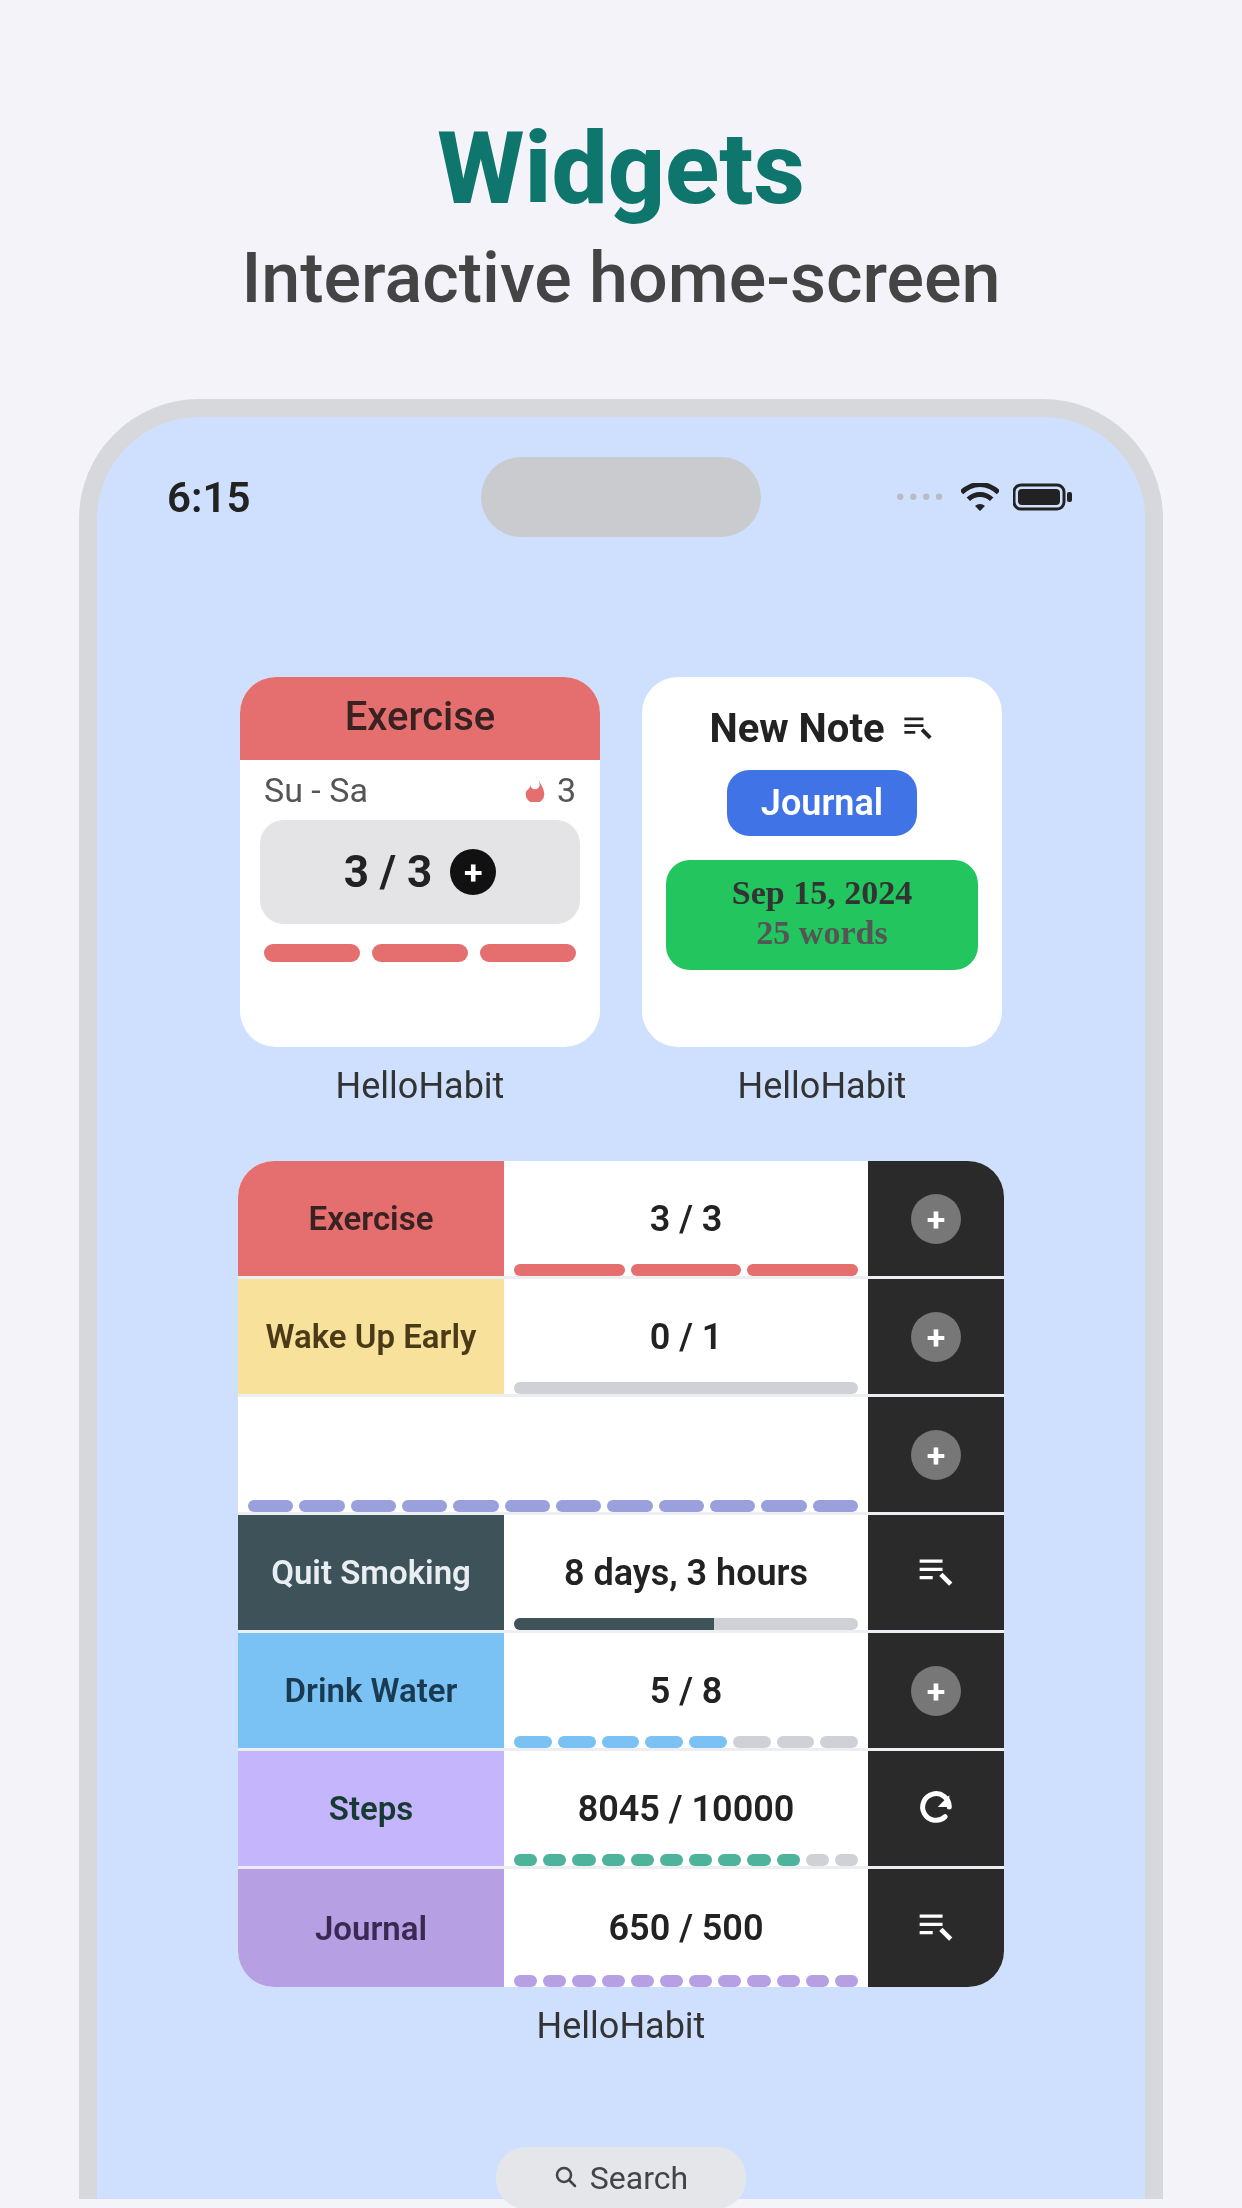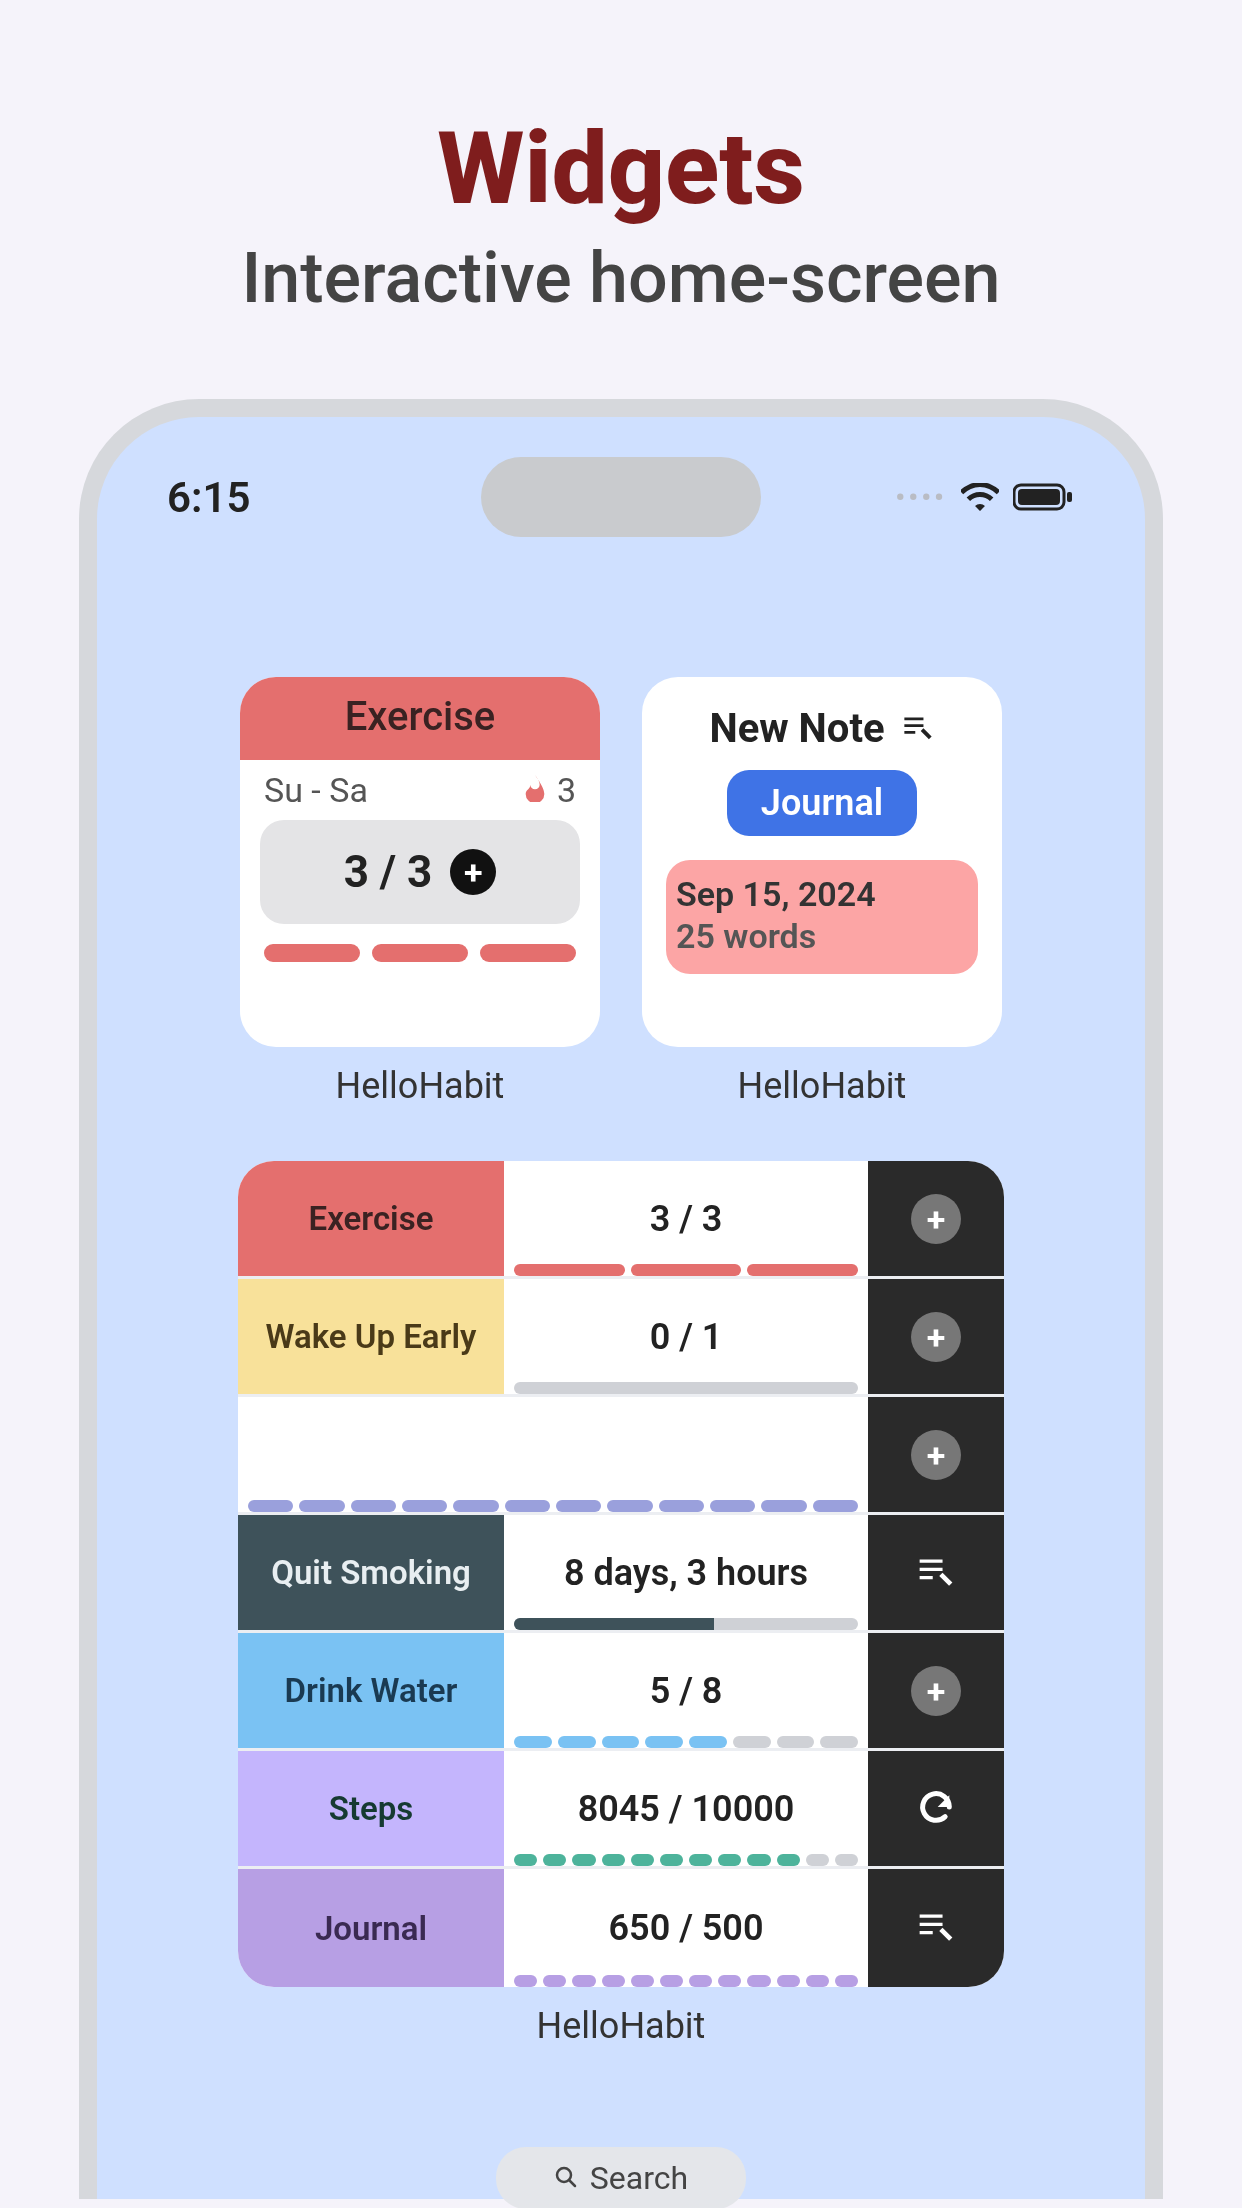--- a/index.html
+++ b/index.html
@@ -9,21 +9,21 @@
     background: #f5f3fa;
     font-family: -apple-system, BlinkMacSystemFont, "Segoe UI", Roboto, sans-serif;
     color: #222;
     overflow: hidden;
   }
   .page-title {
     text-align: center;
     font-size: 100px;
     font-weight: 800;
     margin-top: 110px;
-    color: #7f1d1d;
+    color: #0f766e;
   }
   .page-subtitle {
     text-align: center;
     font-size: 70px;
     font-weight: 500;
     color: #444;
     margin-top: 10px;
   }
 
   
@@ -126,22 +126,22 @@
   .note-title{
     display:flex;align-items:center;justify-content:center;gap:16px;
     font-size:40px;font-weight:700;padding-top:28px;
   }
   .journal-btn{
     background:#3f73e6;color:#fff;font-size:36px;font-weight:600;
     padding:12px 34px;border-radius:22px;margin:18px auto 0 auto;
     width:fit-content;
   }
   .note-box{
-    background:#fca5a5;border-radius:24px;margin:24px 24px 0 24px;
-    text-align:left;padding:14px 10px 18px 10px;
+    background:#22c55e;border-radius:24px;margin:24px 24px 0 24px;
+    text-align:center;padding:14px 10px 18px 10px;font-family:Liberation Serif, serif;
   }
   .note-date{font-size:34px;font-weight:600;color:#333;}
   .note-words{font-size:34px;font-weight:600;color:#555;margin-top:2px;}
   .widget-label{
     text-align:center;font-size:36px;color:#333;margin-top:18px;font-weight:400;
   }
 
   
   .large-widget{
     width:766px;margin:54px auto 0 auto;

